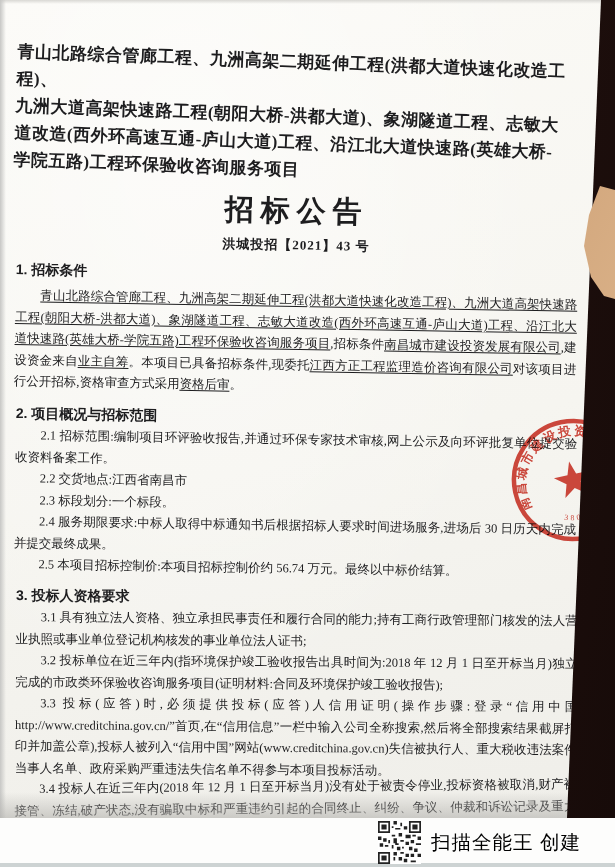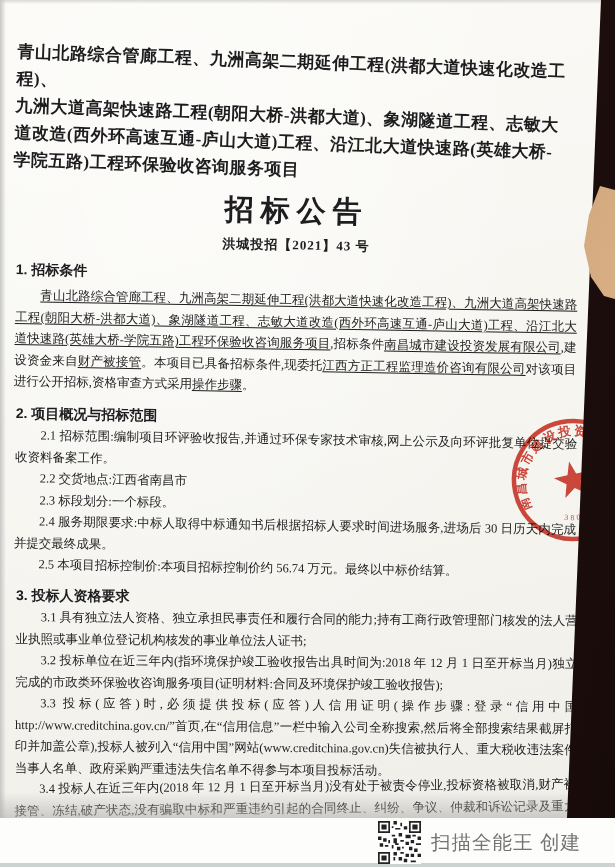--- a/index.html
+++ b/index.html
@@ -44,21 +44,21 @@
   .para{font-size:12.5px;line-height:21.5px;text-align:justify;margin-top:6px;}
   .para p,.items p{margin:0;text-indent:2em;}
   .items{font-size:12.5px;line-height:21.5px;text-align:justify;margin-top:2px;}
   .u{text-decoration:underline;text-underline-offset:2px;}
   .tilt-up{transform:rotate(-.9deg);transform-origin:0 50%;display:block;}
   .stamp{position:absolute;left:506px;top:413px;z-index:3;opacity:.92;mix-blend-mode:multiply;}
   .footer{position:absolute;left:0;top:818px;width:615px;height:49px;background:#fdfdfc;
     border-bottom:4px solid #cdd3d3;box-sizing:border-box;}
   .qr{position:absolute;left:378px;top:3px;width:43px;height:43px;}
   .qr-label{position:absolute;left:431px;top:11px;font-family:"Liberation Sans","DejaVu Sans",sans-serif;
-    font-size:19.5px;color:#737373;letter-spacing:1px;}
+    font-size:19.5px;color:#000000;letter-spacing:1px;}
 </style>
 </head>
 <body>
 
 <div class="photo">
 
   <div class="doc">
     <div class="doc-title">
       <div>青山北路综合管廊工程、九洲高架二期延伸工程(洪都大道快速化改造工程)、</div>
       <div>九洲大道高架快速路工程(朝阳大桥-洪都大道)、象湖隧道工程、志敏大</div>
@@ -67,21 +67,21 @@
     </div>
 
     <div class="head-block">
       <div class="announce">招标公告</div>
       <div class="docnum">洪城投招【2021】43 号</div>
     </div>
 
     <div class="tilt1">
       <div class="sechead">1. 招标条件</div>
       <div class="para">
-        <p><span class="u">青山北路综合管廊工程、九洲高架二期延伸工程(洪都大道快速化改造工程)、九洲大道高架快速路工程(朝阳大桥-洪都大道)、象湖隧道工程、志敏大道改造(西外环高速互通-庐山大道)工程、沿江北大道快速路(英雄大桥-学院五路)工程环保验收咨询服务项目</span><span>,招标条件</span><span class="u">南昌城市建设投资发展有限公司</span><span>,建设资金来自</span><span class="u">财产被接管</span><span>。本项目已具备招标条件,现委托</span><span class="u">江西方正工程监理造价咨询有限公司</span><span>对该项目进行公开招标,资格审查方式采用</span><span class="u">操作步骤</span><span>。</span></p>
+        <p><span class="u">青山北路综合管廊工程、九洲高架二期延伸工程(洪都大道快速化改造工程)、九洲大道高架快速路工程(朝阳大桥-洪都大道)、象湖隧道工程、志敏大道改造(西外环高速互通-庐山大道)工程、沿江北大道快速路(英雄大桥-学院五路)工程环保验收咨询服务项目</span><span>,招标条件</span><span class="u">南昌城市建设投资发展有限公司</span><span>,建设资金来自</span><span class="u">业主自筹</span><span>。本项目已具备招标条件,现委托</span><span class="u">江西方正工程监理造价咨询有限公司</span><span>对该项目进行公开招标,资格审查方式采用</span><span class="u">资格后审</span><span>。</span></p>
       </div>
     </div>
 
     <div class="tilt2">
       <div class="sechead">2. 项目概况与招标范围</div>
       <div class="items">
         <p>2.1 招标范围:编制项目环评验收报告,并通过环保专家技术审核,网上公示及向环评批复单位提交验收资料备案工作。</p>
         <p>2.2 交货地点:江西省南昌市</p>
         <p>2.3 标段划分:一个标段。</p>
         <p>2.4 服务期限要求:中标人取得中标通知书后根据招标人要求时间进场服务,进场后 30 日历天内完成并提交最终成果。</p>

